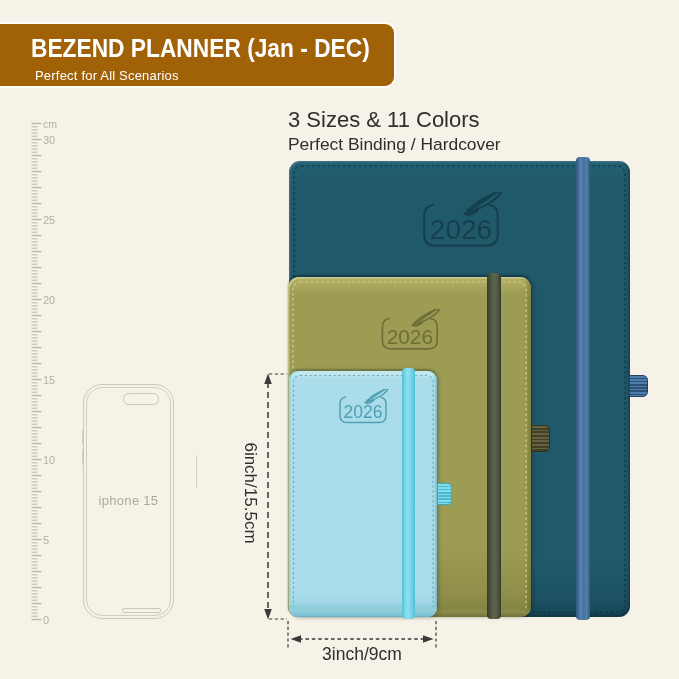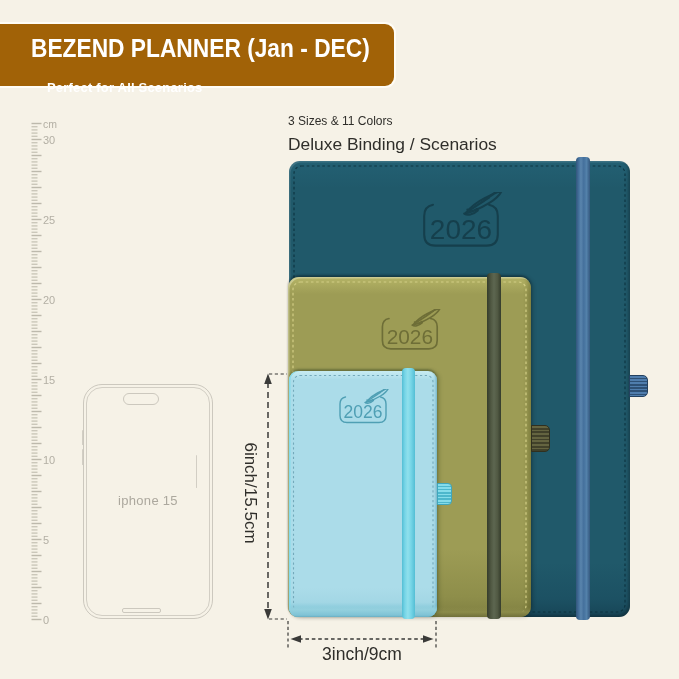--- a/index.html
+++ b/index.html
@@ -1,22 +1,22 @@
 <!DOCTYPE html>
 <html><head><meta charset="utf-8">
 <style>
 html,body{margin:0;padding:0}
 body{width:679px;height:679px;background:#f6f2e7;font-family:"Liberation Sans",sans-serif;overflow:hidden}
 #page{position:relative;width:679px;height:679px;background:#f6f2e7}
 .abs{position:absolute}
 .banner{left:0;top:22px;width:396px;height:66px;background:#a16207;border:2px solid #fffdf6;border-left:none;border-radius:0 11px 11px 0;box-sizing:border-box;color:#fff}
 .banner h1{margin:0;position:absolute;left:31px;top:8.5px;font-size:26px;font-weight:bold;white-space:nowrap;transform:scale(0.875,1);transform-origin:left top}
-.banner p{margin:16px;position:absolute;left:31px;top:39.5px;font-size:13px;font-weight:bold;letter-spacing:0.2px}
+.banner p{margin:4px;position:absolute;left:31px;top:39.5px;font-size:13px;font-weight:normal;letter-spacing:0.2px}
 .heading{left:288px;top:108px;color:#2f2e2a;line-height:23px}
-.phone{left:83px;top:384px;width:130px;height:235px;border:1.3px solid #ccc8be;border-radius:19px;box-sizing:border-box}
+.phone{left:83px;top:384px;width:91px;height:235px;border:1.3px solid #ccc8be;border-radius:19px;box-sizing:border-box}
 .phone .inner{position:absolute;left:2.2px;top:2.2px;right:2.2px;bottom:2.2px;border:1.1px solid #d2cec4;border-radius:16px}
 .phone .island{position:absolute;left:39px;top:8px;width:34px;height:10px;border:1.1px solid #ccc8be;border-radius:6px}
 .phone .port{position:absolute;left:38px;bottom:5.5px;width:37px;height:3px;border:1px solid #ccc8be;border-radius:2px}
 .phone .txt{position:absolute;left:0;right:0;top:108px;text-align:center;color:#aca89e;font-size:13px;letter-spacing:0.3px}
 .btn{position:absolute;background:#d2cec4}
 .nb{position:absolute;box-sizing:border-box}
 .stitch{position:absolute;left:0;top:0;pointer-events:none}
 .band{position:absolute}
 .loop{position:absolute;box-sizing:border-box}
 </style></head>
@@ -188,21 +188,21 @@
       <text x="43" y="223.5" font-size="11" fill="#b3afa4">25</text>
       <text x="43" y="143.5" font-size="11" fill="#b3afa4">30</text>
       <text x="43" y="128.0" font-size="10.5" fill="#b3afa4">cm</text>
     </svg>
 
 <div class="abs banner">
   <h1>BEZEND PLANNER (Jan - DEC)</h1>
   <p>Perfect for All Scenarios</p>
 </div>
 
-<div class="abs heading"><span style="font-size:12px">3 Sizes &amp; 11 Colors</span><br><span style="font-size:17.4px">Deluxe Binding / Scenarios</span></div>
+<div class="abs heading"><span style="font-size:22px">3 Sizes &amp; 11 Colors</span><br><span style="font-size:17.4px">Perfect Binding / Hardcover</span></div>
 
 <div class="abs phone">
   <div class="inner"></div>
   <div class="island"></div>
   <div class="port"></div>
   <div class="txt">iphone 15</div>
 </div>
 <div class="btn" style="left:81.6px;top:430px;width:1.4px;height:15px;border-radius:1px"></div>
 <div class="btn" style="left:81.6px;top:449px;width:1.4px;height:16px;border-radius:1px"></div>
 <div class="btn" style="left:195.9px;top:455px;width:1.4px;height:33px;border-radius:1px"></div>

